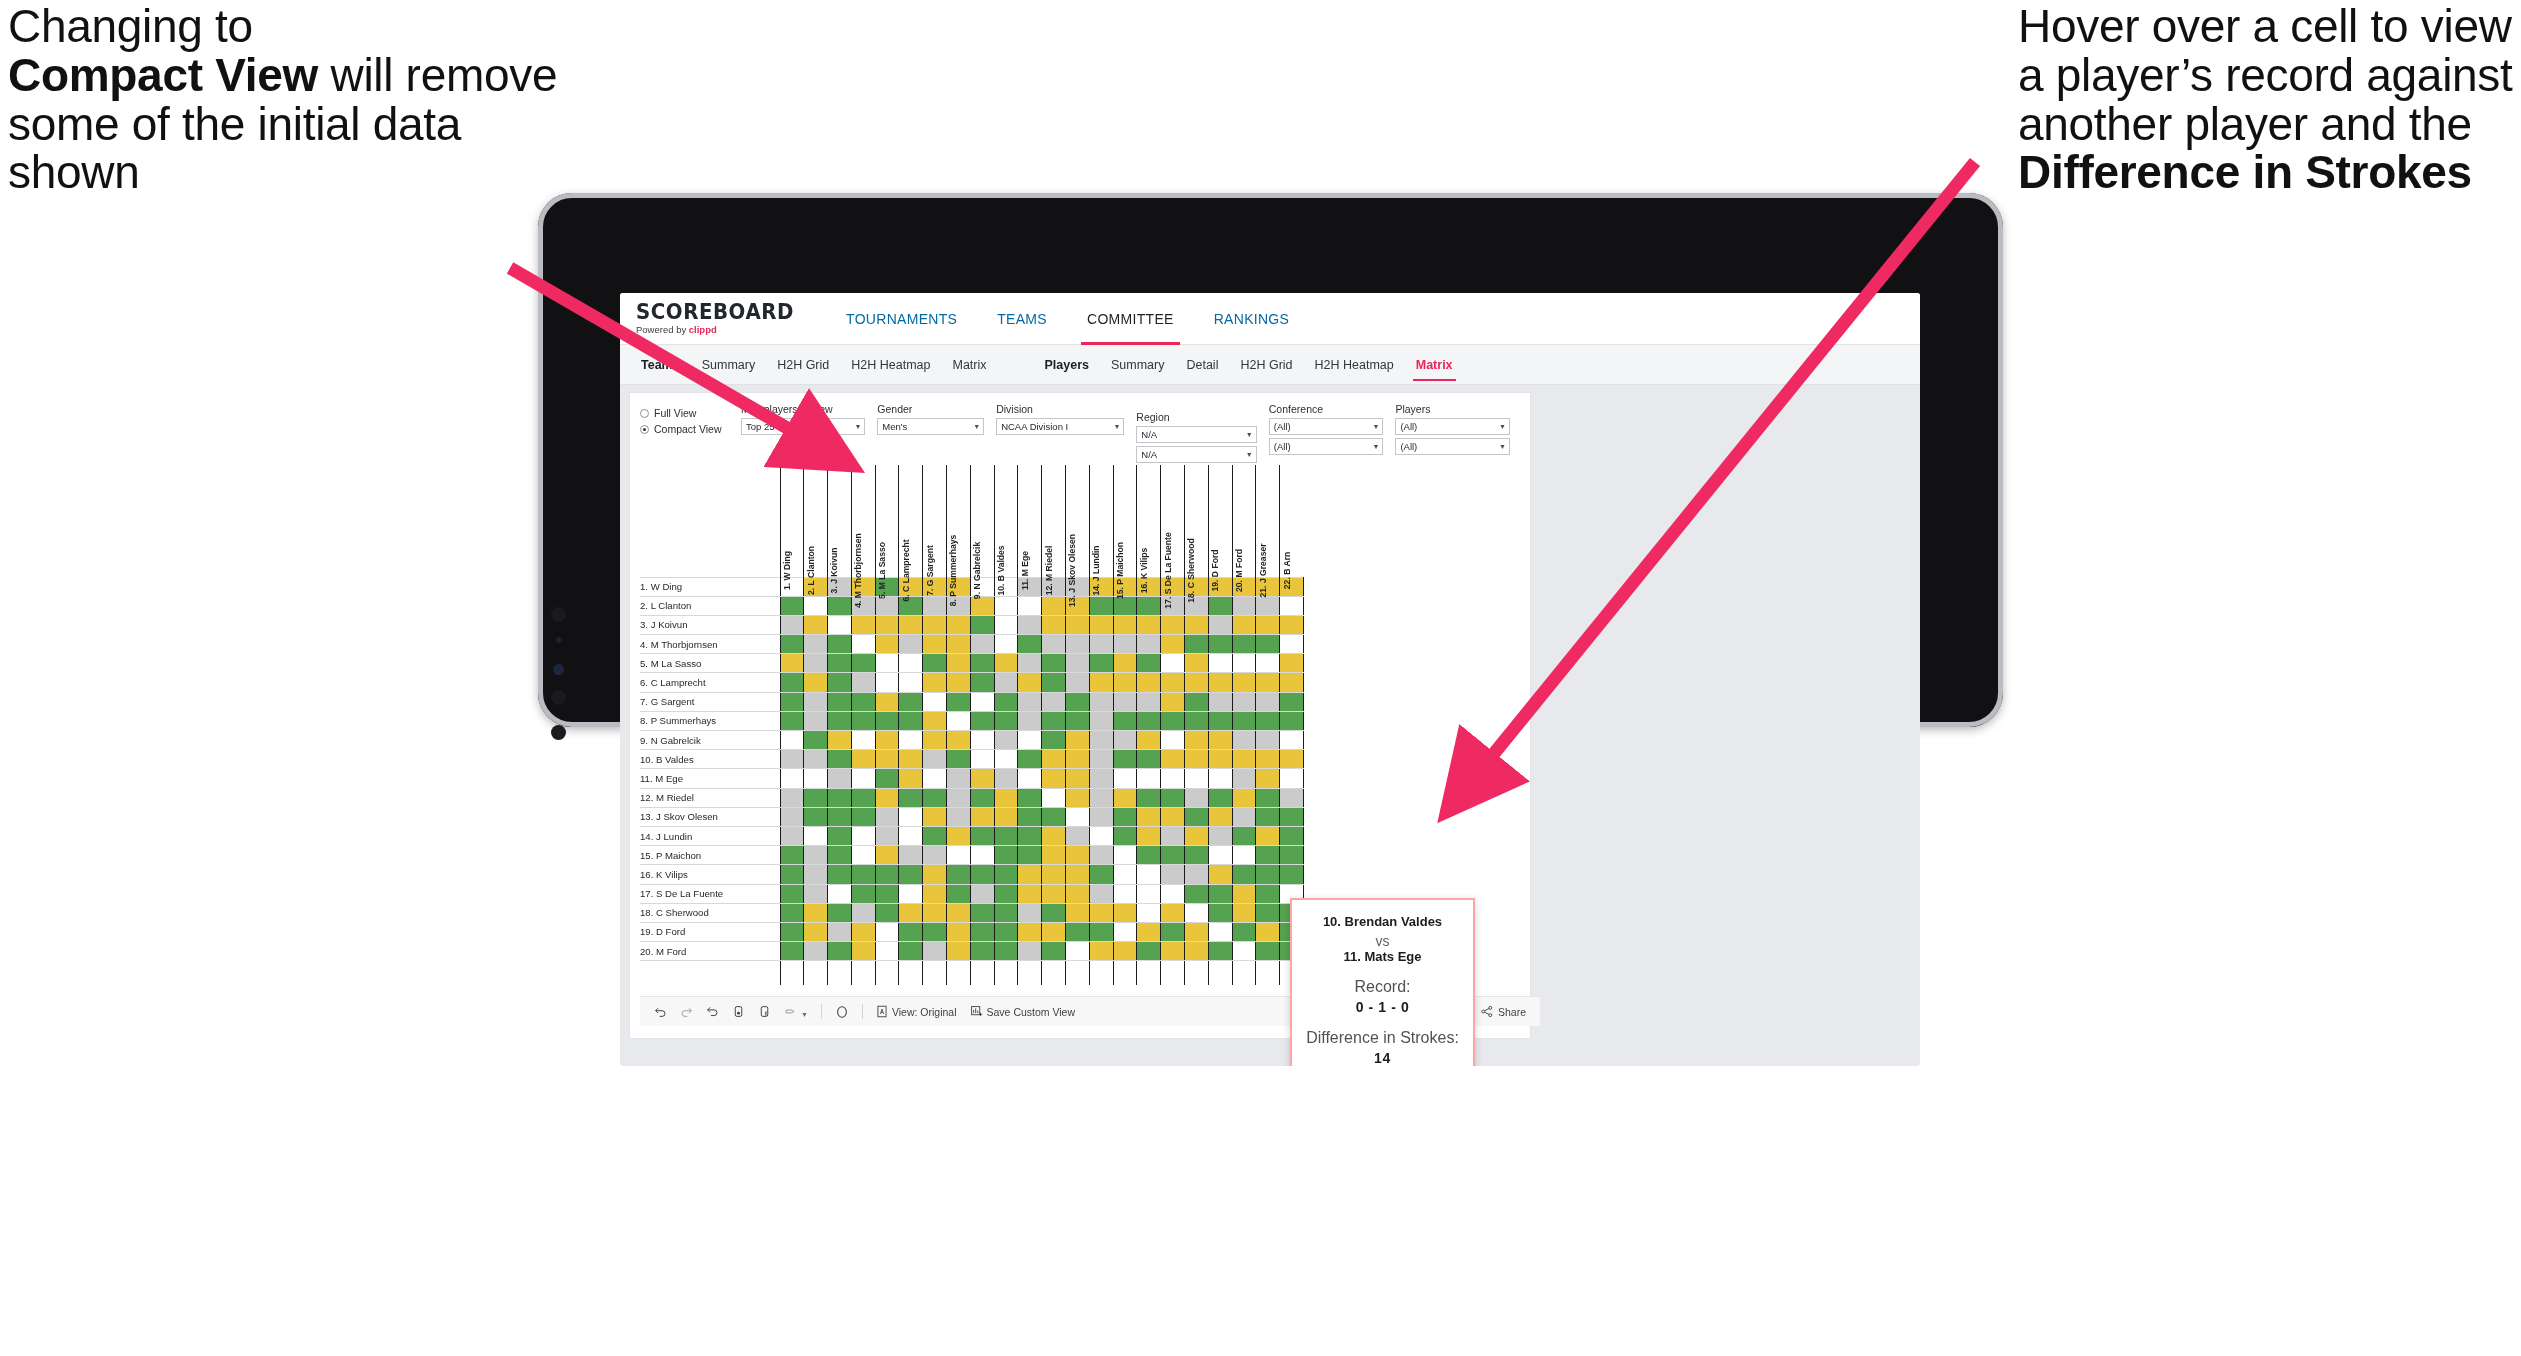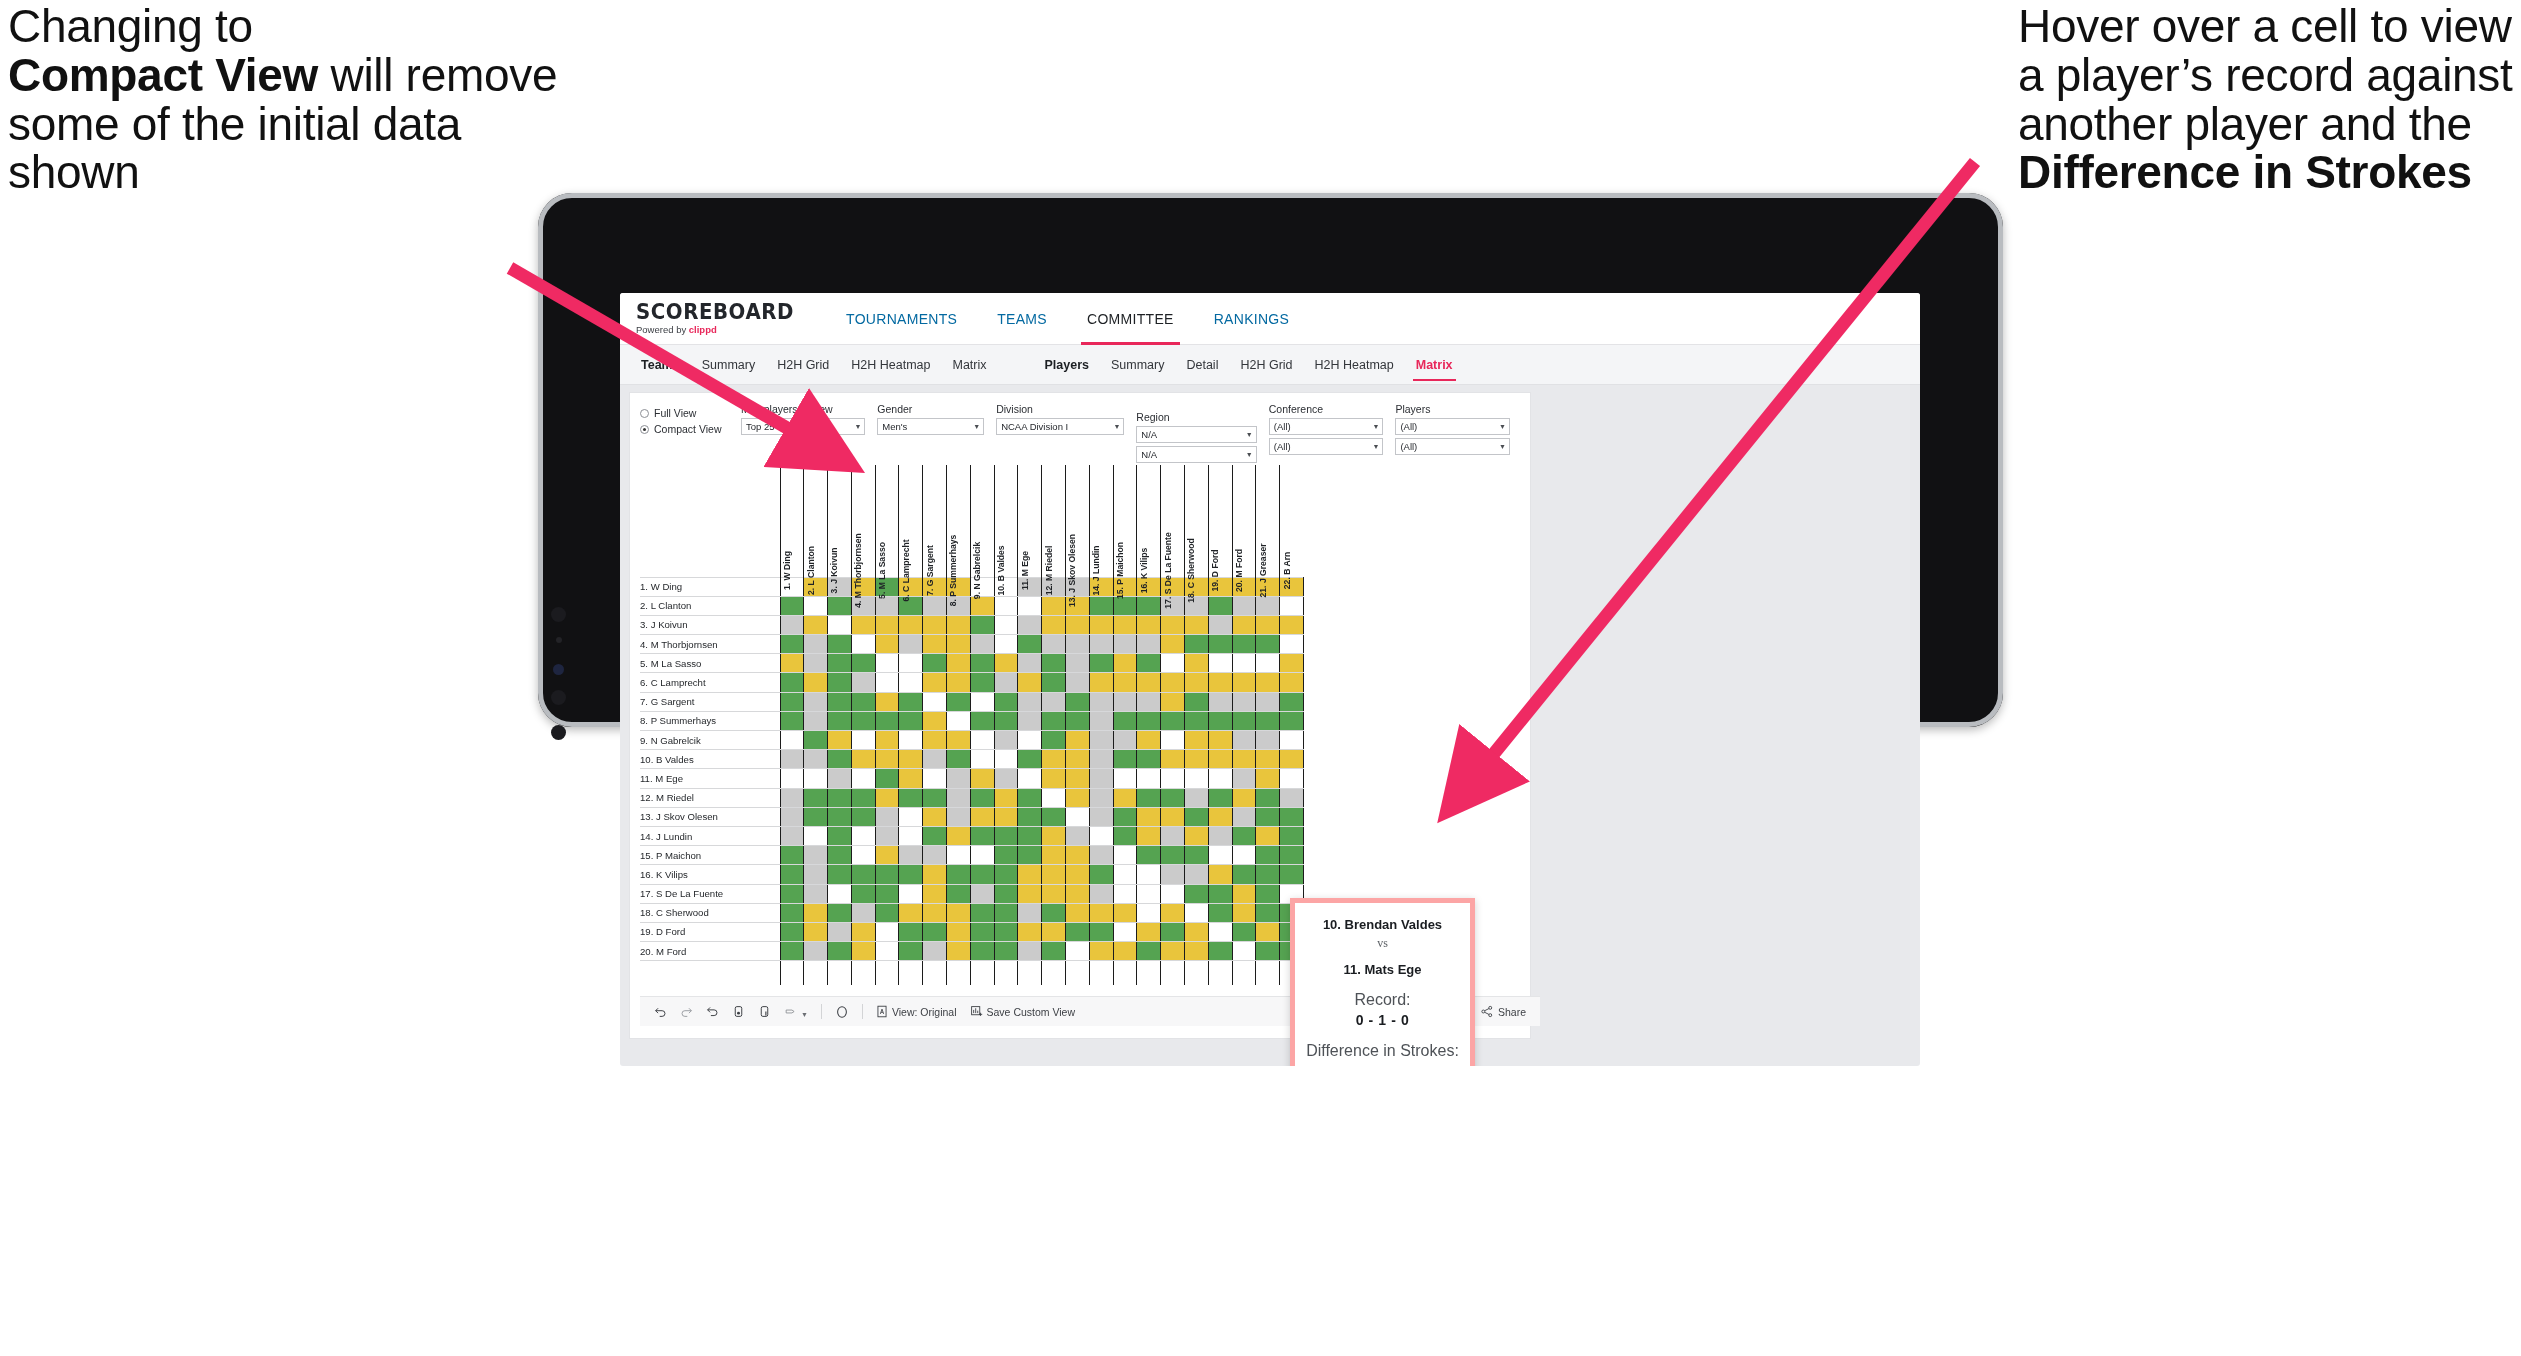--- a/index.html
+++ b/index.html
@@ -207,27 +207,27 @@
   }
   #hscroll-thumb {
     position:absolute; left: 0; top:0; width: 640px; height: 9px;
     background:#d3d4d6;
   }
 
   
   #tooltip {
     position:absolute; left: 660px; top: 505px;
     width: 185px; background:#ffffff;
-    border: 5px solid #fca5a5;
+    border: 2px solid #fca5a5;
     box-shadow: 0 2px 8px rgba(0,0,0,.18);
     padding: 14px 10px 16px;
     text-align:center; z-index: 20;
   }
   #tooltip .tt-name { font-size: 13px; font-weight: 700; color:#1a1d21; }
-  #tooltip .tt-vs { font-size: 12px; color:#5e6267; margin: 4px 0 11px; font-family: Liberation Serif, serif; }
+  #tooltip .tt-vs { font-size: 14px; color:#5e6267; margin: 4px 0 0; }
   #tooltip .tt-lab { font-size: 16px; color:#4e5257; margin-top: 14px; }
   #tooltip .tt-val { font-size: 14px; font-weight: 700; color:#1a1d21; margin-top: 3px; letter-spacing: .6px; }
 
   
   #toolbar {
     position:absolute; left: 10px; bottom: 12px;
     width: 900px; height: 30px; background:#f7f7f8;
     border-top: 1px solid #e4e5e7;
     display:flex; align-items:center; padding-left: 14px;
     font-size: 10.5px; color:#3c3f44;

